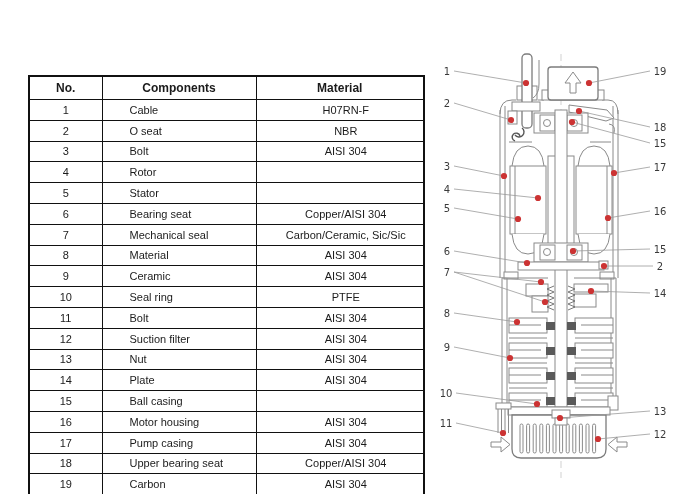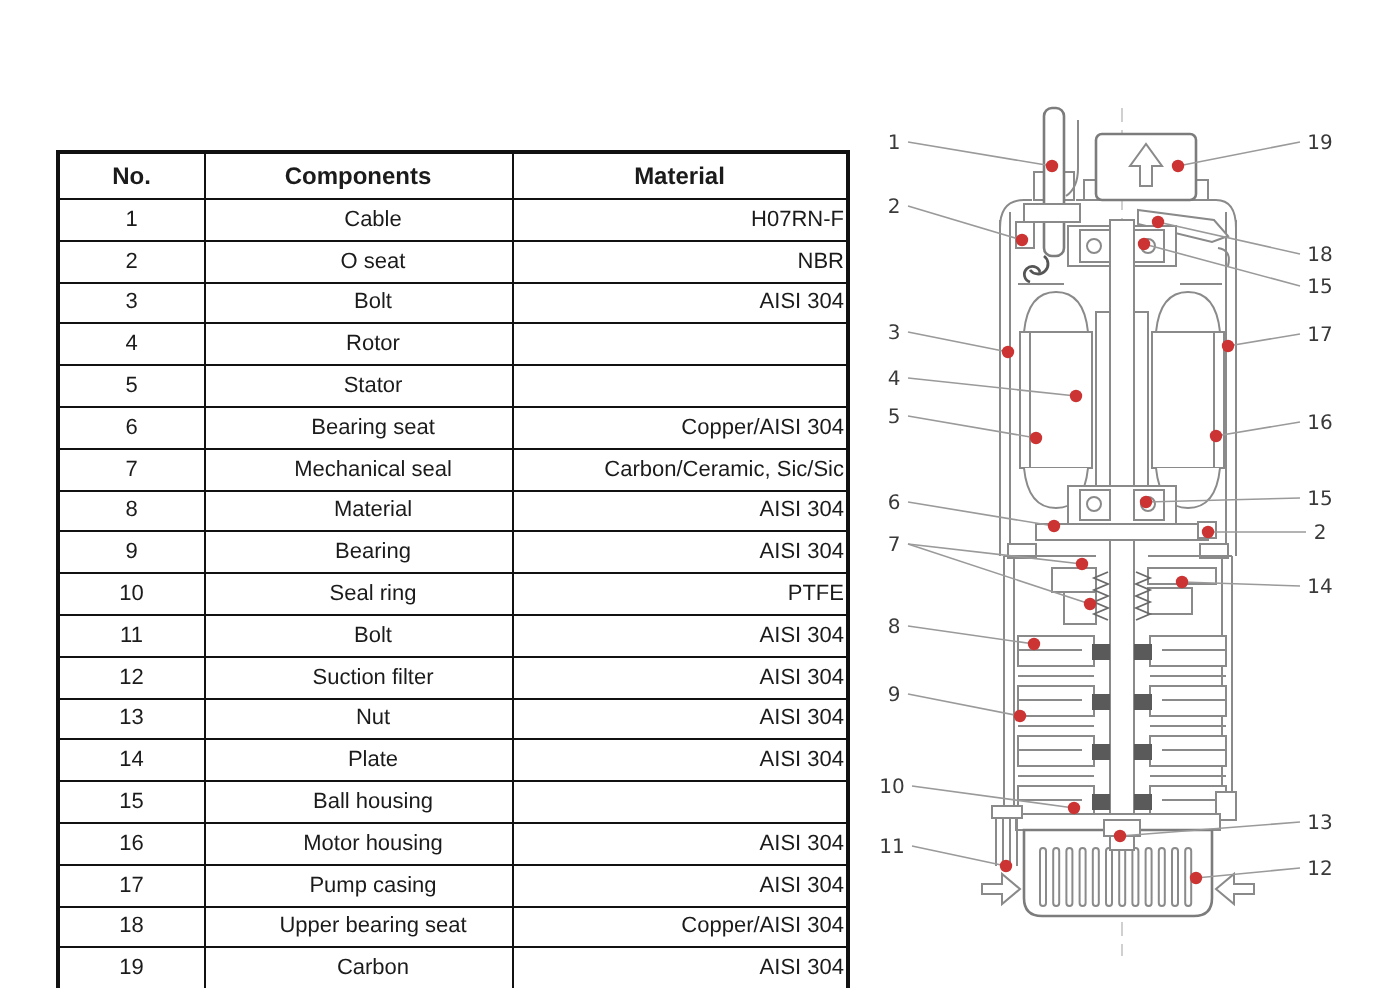--- a/index.html
+++ b/index.html
@@ -17,22 +17,22 @@
   table.parts th, table.parts td{
     border:1px solid #111;
     color:#1b1b1b;
     white-space:nowrap;overflow:hidden;
   }
   table.parts th{
     height:22px;font-size:12px;font-weight:bold;text-align:center;padding:0 4px;margin-top:19px;
   }
   table.parts td{height:17.8px;font-size:11px;font-weight:normal;}
   td.col-no{text-align:center;}
-  td.col-comp{text-align:center;padding-left:16px;}
-  td.col-mat{text-align:right;padding-left:13px;}
+  td.col-comp{text-align:left;padding-left:27px;}
+  td.col-mat{text-align:center;padding-left:13px;}
   col.c-no{width:73px;} col.c-comp{width:154px;} col.c-mat{width:168px;}
   
   .diagram{position:absolute;left:430px;top:40px;width:270px;height:446px;}
   svg{display:block;}
   .ln{stroke:#8a8a8a;stroke-width:1;fill:none;}
   .fw{stroke:#8a8a8a;stroke-width:1;fill:#ffffff;}
   .fwb{stroke:#7c7c7c;stroke-width:1.3;fill:#ffffff;}
   .hub{fill:#5a5a5a;stroke:none;}
   .spr{stroke:#6a6a6a;stroke-width:0.9;fill:none;}
   .wirec{stroke:#555;stroke-width:1.4;fill:none;}
@@ -93,21 +93,21 @@
           <td class="col-comp">Mechanical seal</td>
           <td class="col-mat">Carbon/Ceramic, Sic/Sic</td>
         </tr>
         <tr>
           <td class="col-no">8</td>
           <td class="col-comp">Material</td>
           <td class="col-mat">AISI 304</td>
         </tr>
         <tr>
           <td class="col-no">9</td>
-          <td class="col-comp">Bearing</td>
+          <td class="col-comp">Ceramic</td>
           <td class="col-mat">AISI 304</td>
         </tr>
         <tr>
           <td class="col-no">10</td>
           <td class="col-comp">Seal ring</td>
           <td class="col-mat">PTFE</td>
         </tr>
         <tr>
           <td class="col-no">11</td>
           <td class="col-comp">Bolt</td>
@@ -123,21 +123,21 @@
           <td class="col-comp">Nut</td>
           <td class="col-mat">AISI 304</td>
         </tr>
         <tr>
           <td class="col-no">14</td>
           <td class="col-comp">Plate</td>
           <td class="col-mat">AISI 304</td>
         </tr>
         <tr>
           <td class="col-no">15</td>
-          <td class="col-comp">Ball housing</td>
+          <td class="col-comp">Ball casing</td>
           <td class="col-mat"></td>
         </tr>
         <tr>
           <td class="col-no">16</td>
           <td class="col-comp">Motor housing</td>
           <td class="col-mat">AISI 304</td>
         </tr>
         <tr>
           <td class="col-no">17</td>
           <td class="col-comp">Pump casing</td>

